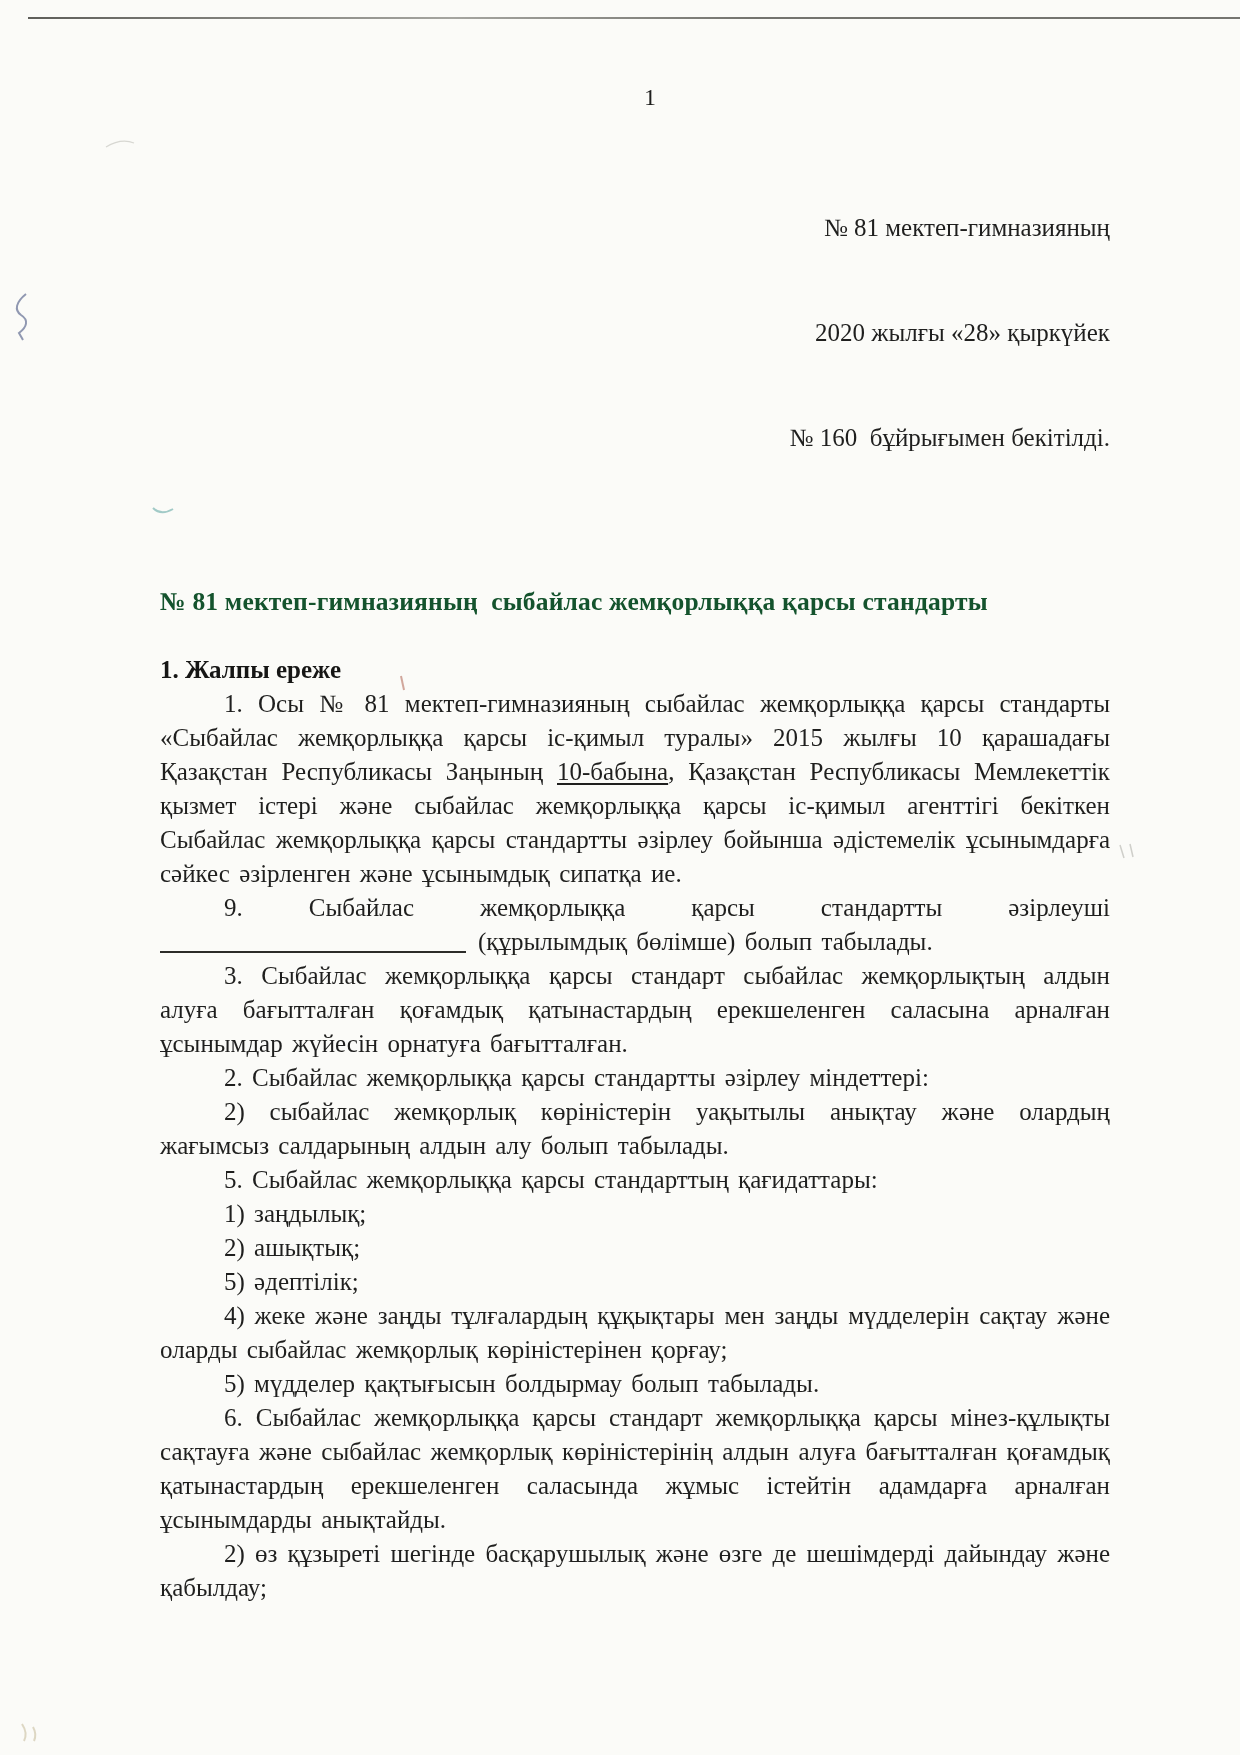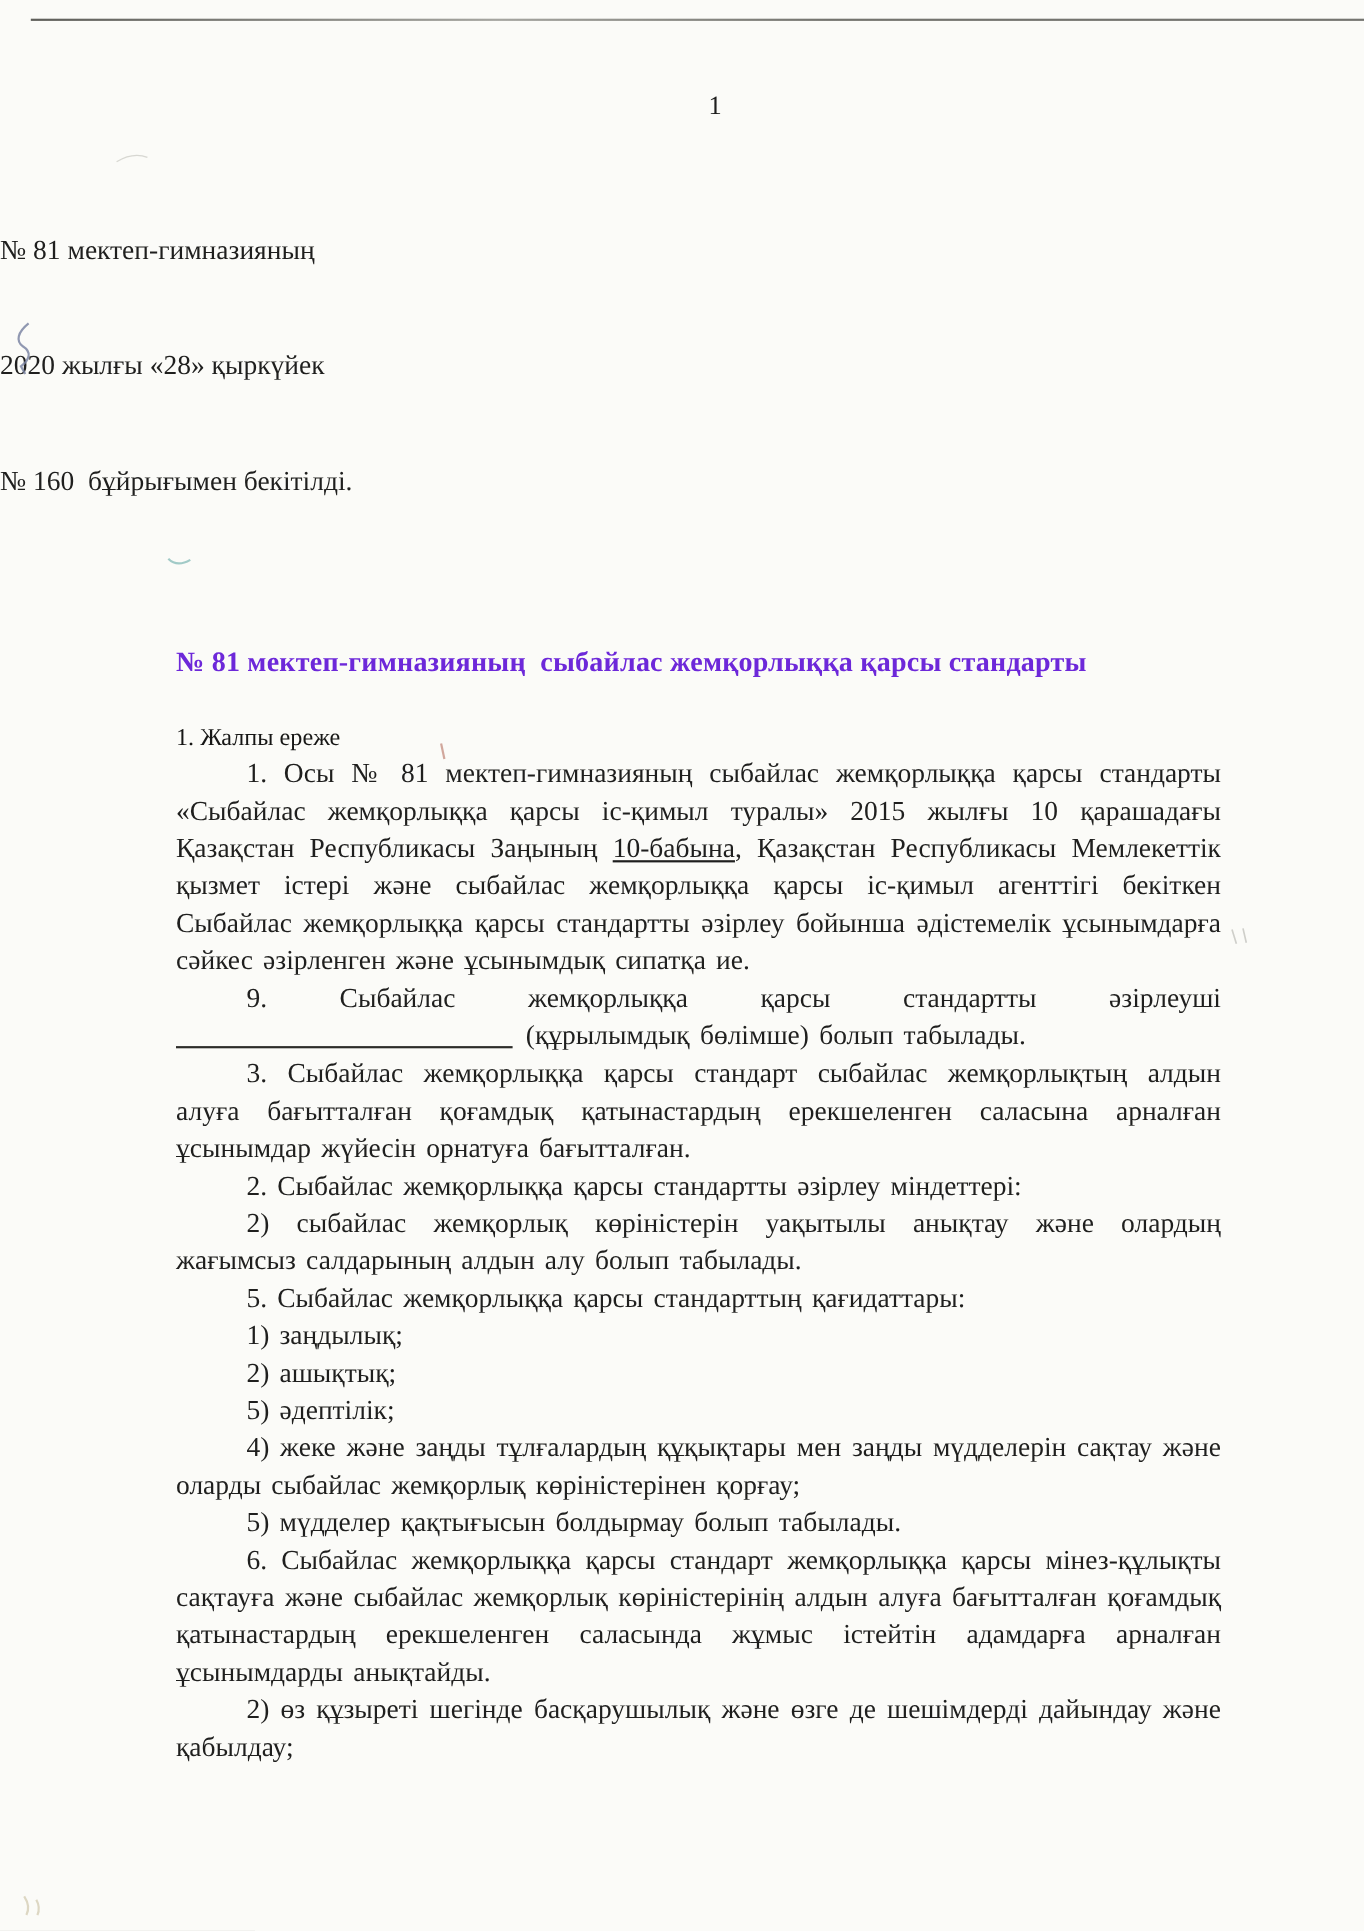--- a/index.html
+++ b/index.html
@@ -26,34 +26,35 @@
 
   .page-number {
     margin: 82px 0 0 0;
     text-align: center;
     transform: translateX(30px);
     font-size: 24px; line-height: 30px;
   }
   .approval {
     margin-top: 28px;
     padding-right: 130px;
+    text-align: right;
     font-size: 25px; line-height: 35px;
     white-space: pre-wrap;
   }
   .doc-title {
     margin: 60px 130px 0 160px;
     font-size: 25.5px; font-weight: 700;
     line-height: 34px;
     white-space: pre-wrap;
     letter-spacing: .2px;
-    color: #6d28d9;
+    color: #14532d;
   }
   .sec-heading {
     margin: 34px 130px 0 160px;
-    font-size: 22px; font-weight: 400;
+    font-size: 25px; font-weight: 700;
     line-height: 34px;
     color: #161615;
   }
   p.body {
     margin: 0 130px 0 160px;
     font-size: 25px; line-height: 34px;
     text-align: justify;
     text-indent: 64px;
     word-spacing: 3px;
   }

